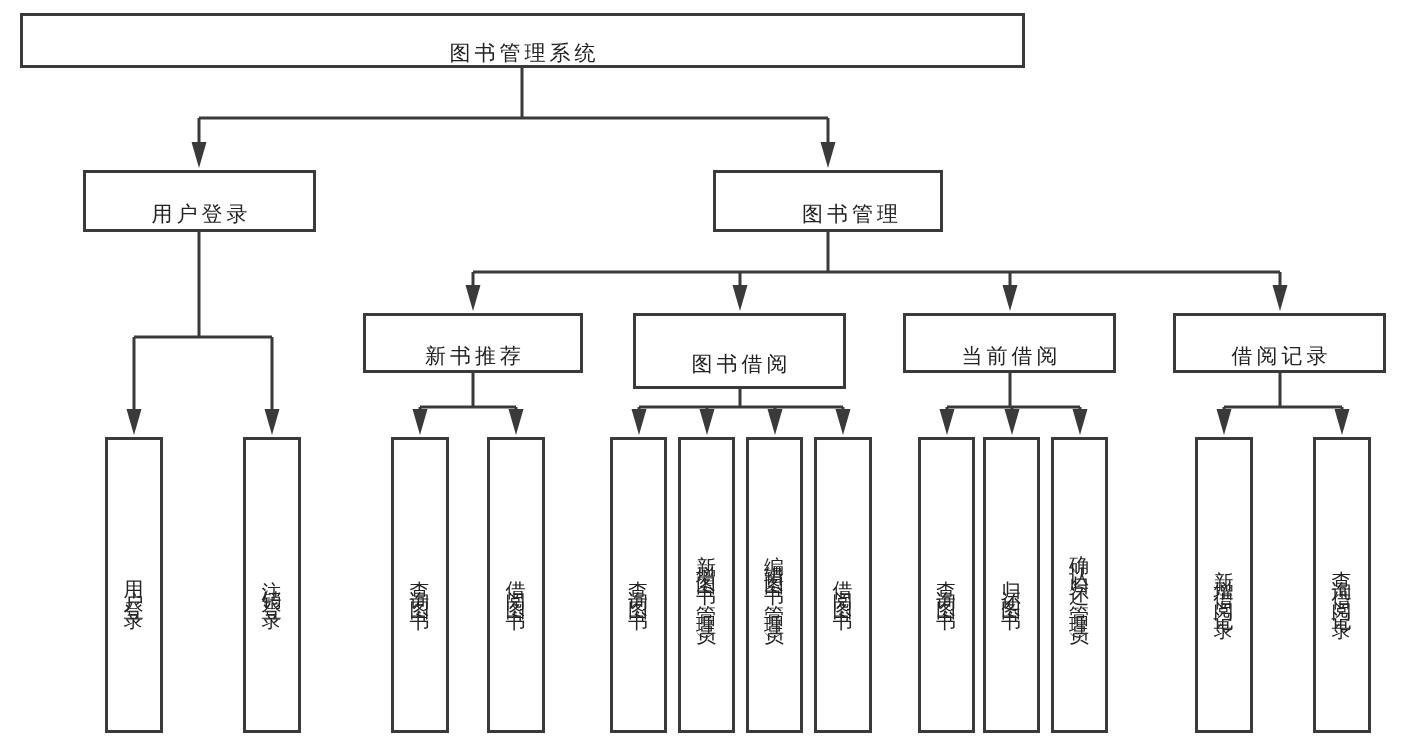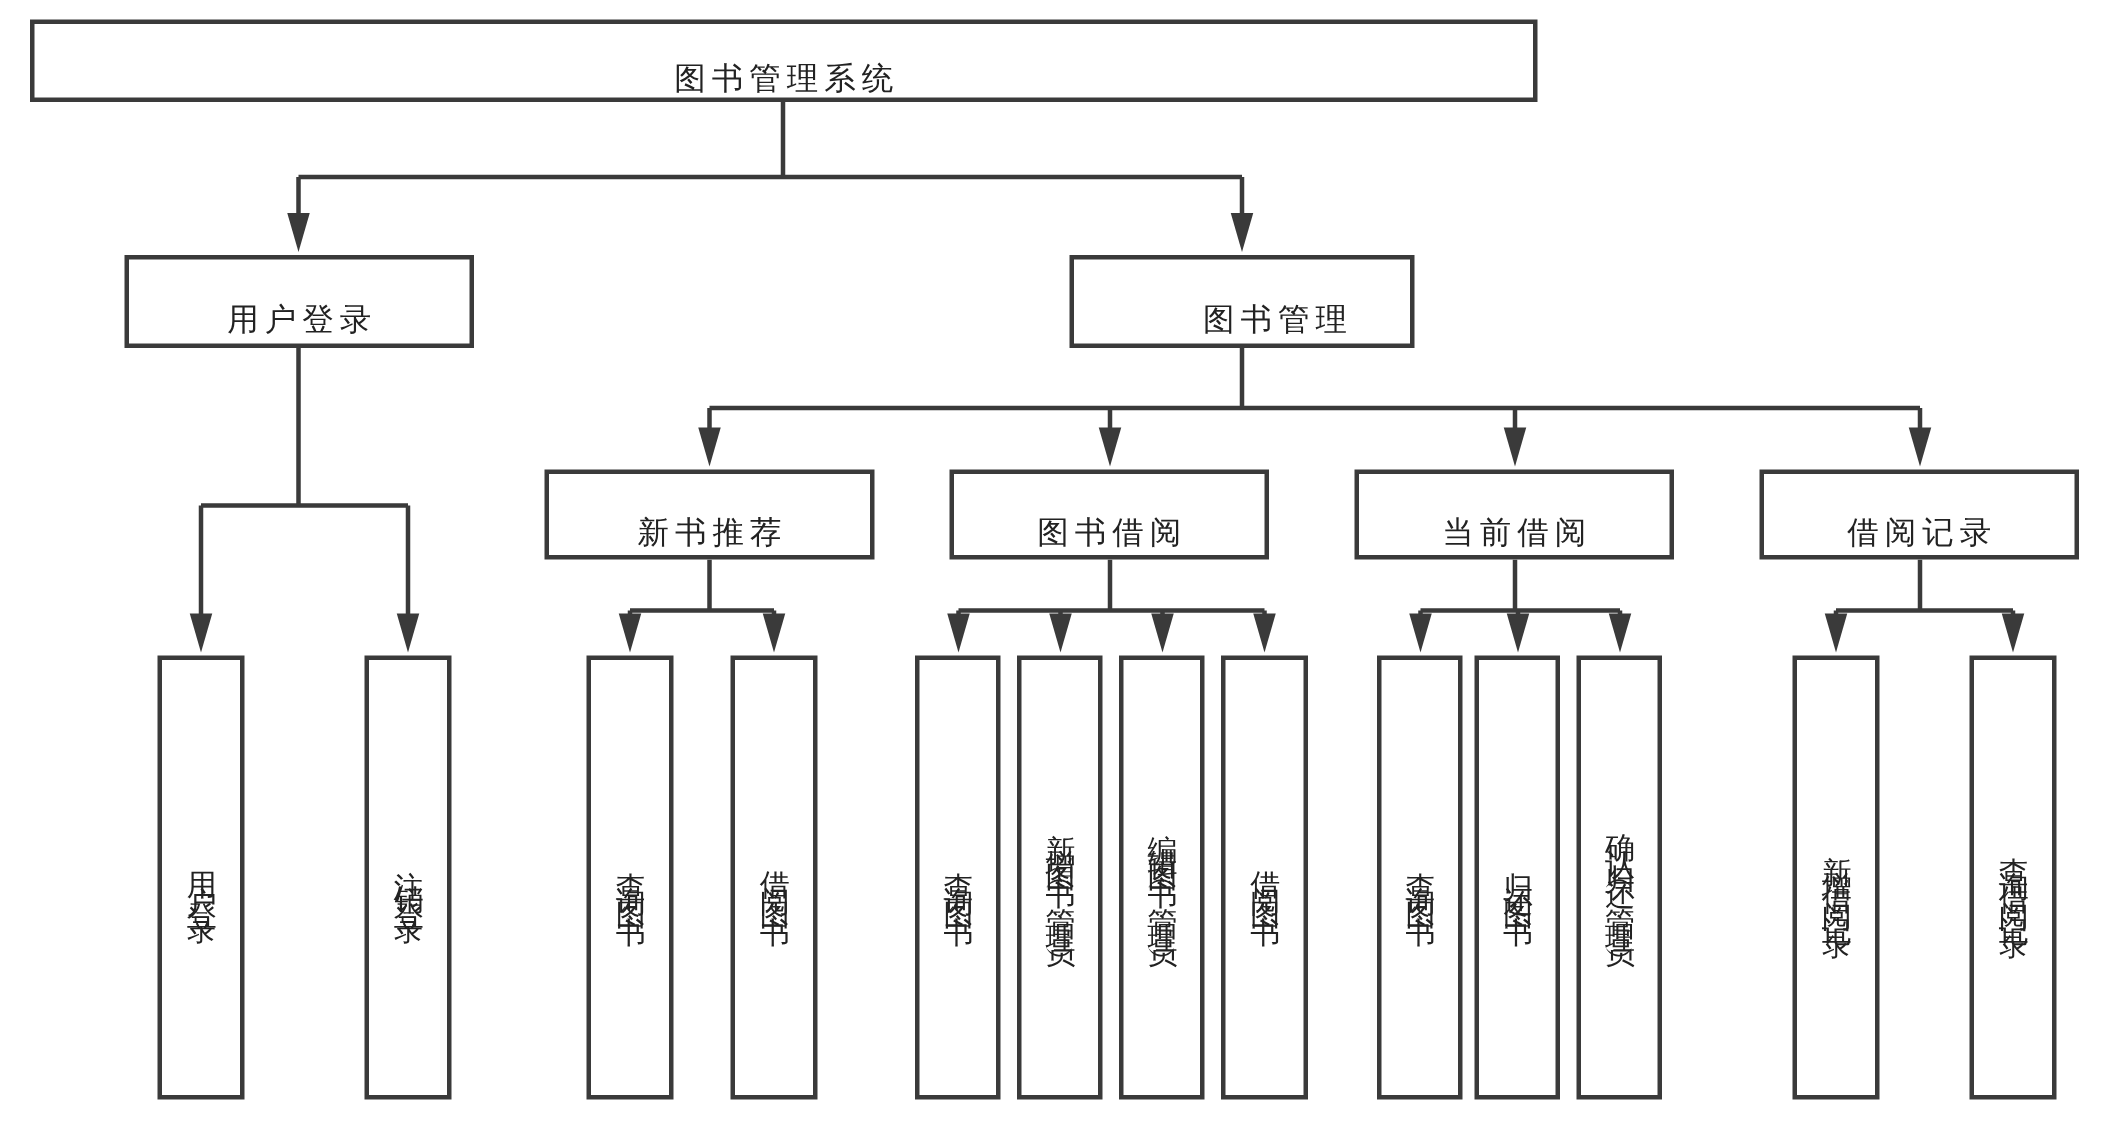--- a/index.html
+++ b/index.html
@@ -96,21 +96,21 @@
   <div class="node h" style="left:83px;top:170px;width:233px;height:62px;">
     <span>用户登录</span>
   </div>
   <div class="node h" style="left:713px;top:170px;width:230px;height:62px;padding-left:44px;">
     <span>图书管理</span>
   </div>
 
   <div class="node h" style="left:363px;top:313px;width:220px;height:60px;">
     <span>新书推荐</span>
   </div>
-  <div class="node h" style="left:633px;top:313px;width:213px;height:60px;align-items:center;">
+  <div class="node h" style="left:633px;top:313px;width:213px;height:76px;align-items:center;">
     <span>图书借阅</span>
   </div>
   <div class="node h" style="left:1173px;top:313px;width:213px;height:60px;">
     <span>借阅记录</span>
   </div>
   <div class="node h" style="left:903px;top:313px;width:213px;height:60px;">
     <span>当前借阅</span>
   </div>
 
   <div class="node leaf" style="left:105px;top:437px;width:58px;height:296px;">

